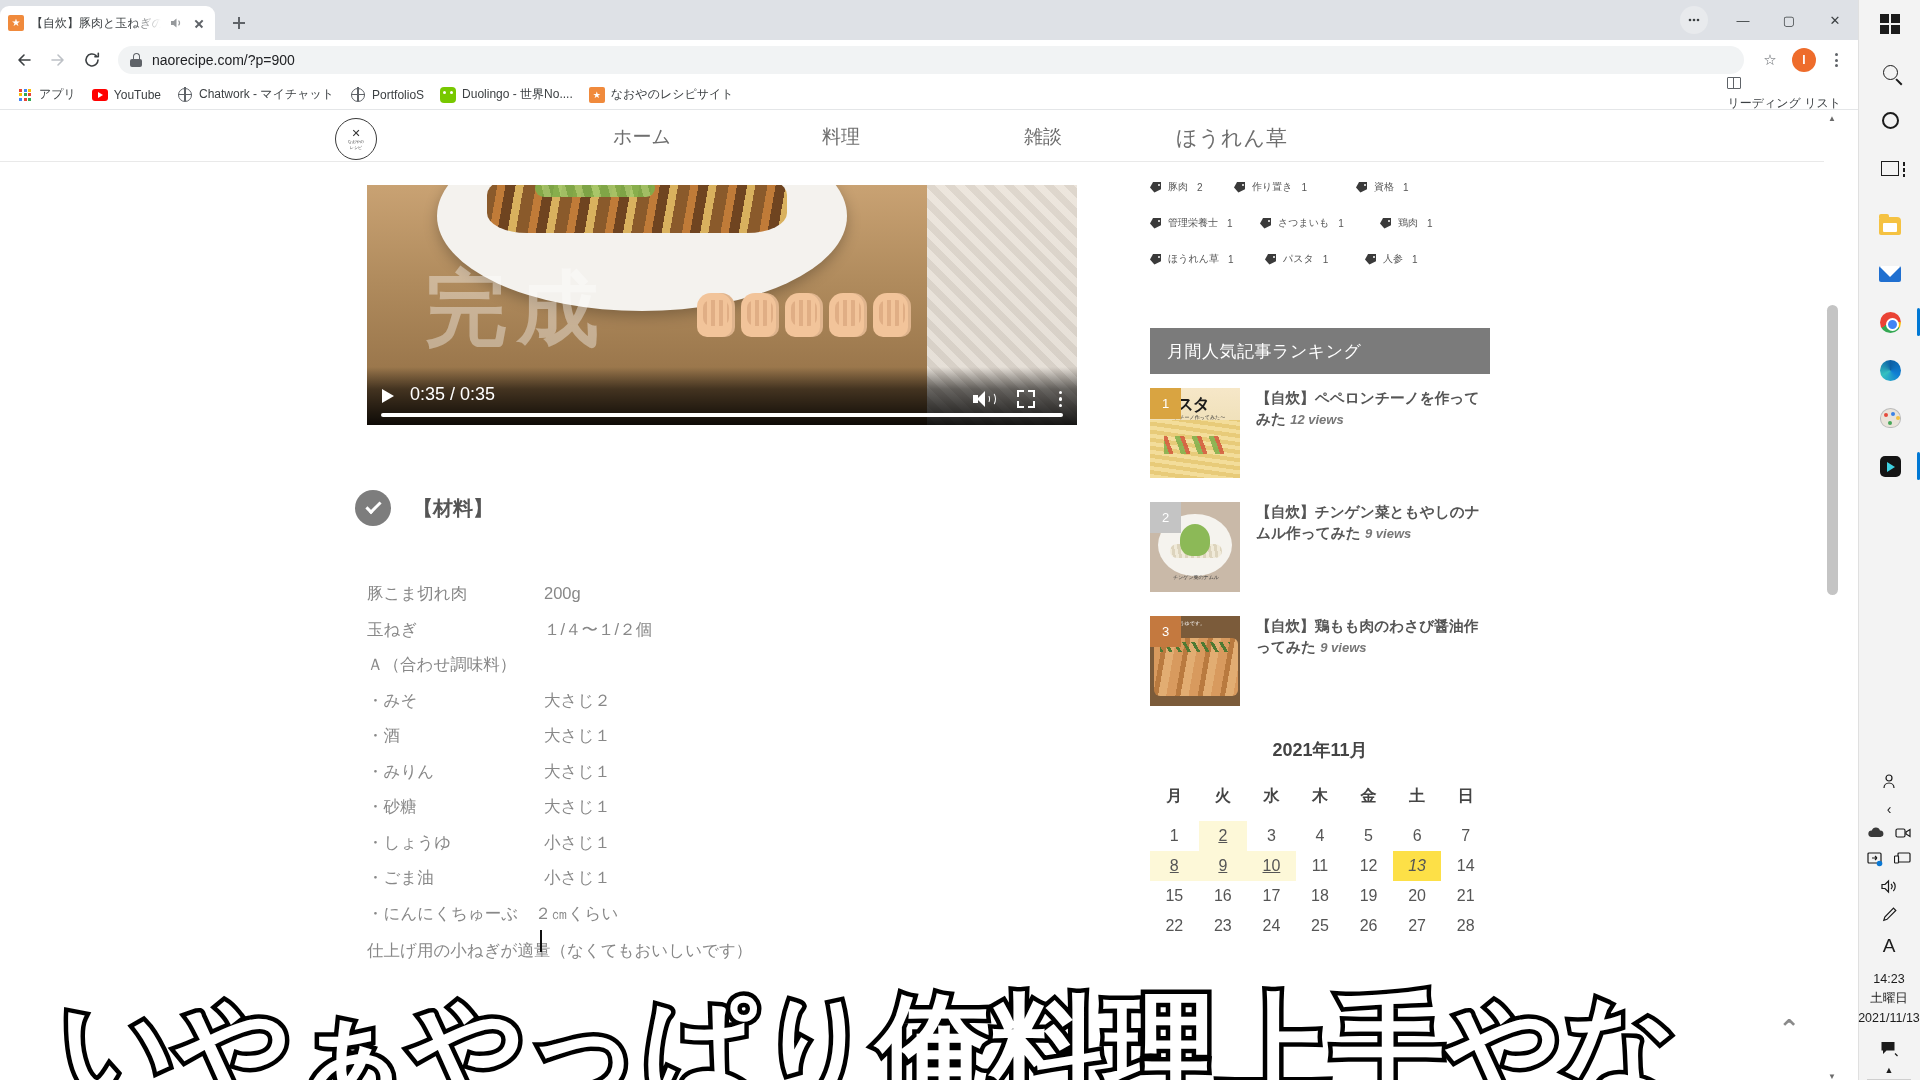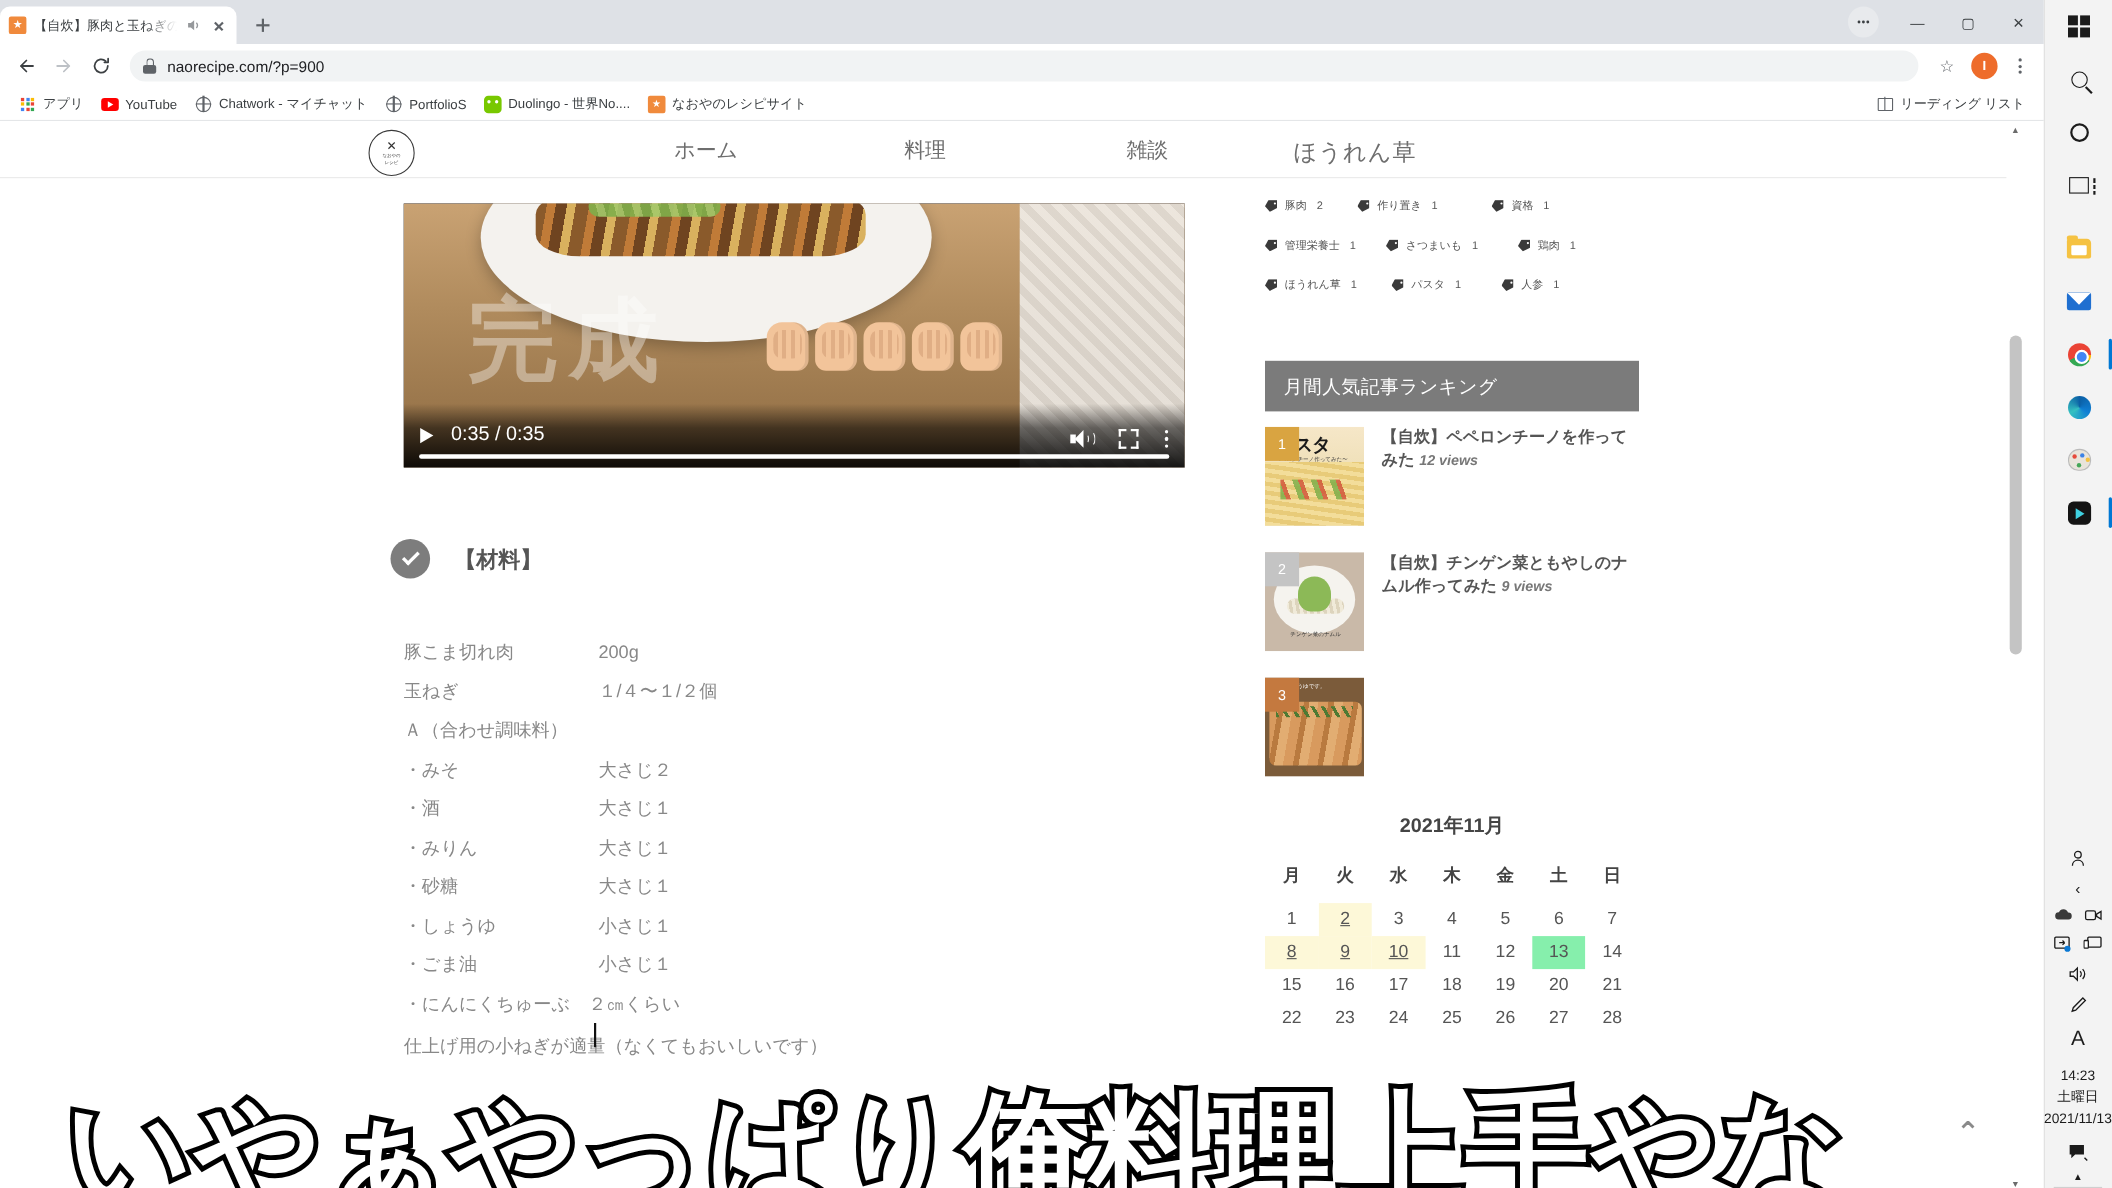--- a/index.html
+++ b/index.html
@@ -63,21 +63,21 @@
   .grid-ico i { display:block; width:3px;height:3px; }
   .globe { width:14px;height:14px;border:1.4px solid #5f6368;border-radius:50%;position:relative; }
   .globe:before{content:"";position:absolute;left:5.3px;top:-1.4px;width:1.4px;height:14px;background:#5f6368;}
   .globe:after{content:"";position:absolute;left:-1.4px;top:5.3px;width:14px;height:1.4px;background:#5f6368;}
   .yt { width:17px;height:12px;background:#ff0000;border-radius:3px;position:relative; }
   .yt:after{content:"";position:absolute;left:6.5px;top:3px;border-left:5px solid #fff;border-top:3px solid transparent;border-bottom:3px solid transparent;}
   .duo { width:16px;height:16px;background:#78c800;border-radius:4px;position:relative; }
   .duo:before,.duo:after{content:"";position:absolute;top:4px;width:3.4px;height:3.4px;background:#fff;border-radius:50%;}
   .duo:before{left:3px;} .duo:after{right:3px;}
   .fav-orange{background:#f08a3c;color:#fff;font-size:9px;}
-  .readlist { margin-left:auto; display:flex; align-items:center; gap:6px; padding:4px 7px; white-space:nowrap; }
+  .readlist { margin-left:auto; display:flex; align-items:flex-start; gap:6px; padding:4px 7px; white-space:nowrap;flex-direction:column; }
   .readlist-ico{width:14px;height:12px;border:1.4px solid #5f6368;border-radius:1px;position:relative;}
   .readlist-ico:before{content:"";position:absolute;left:4.6px;top:-1.4px;width:1.4px;height:12px;background:#5f6368;}
 
   
   .page { position:relative; height:975px; background:#fff; overflow:hidden; }
   .page-inner { position:relative; width:1840px; height:975px; }
 
   
   .site-nav { position:absolute; left:0; top:0; width:1840px; height:52px; background:#fff; border-bottom:1px solid #e9e9e9; }
   .logo { position:absolute; left:335px; top:8px; width:42px; height:42px; border-radius:50%; border:1.5px solid #3a3a3a;
@@ -187,21 +187,21 @@
   .th-chk .herb{position:absolute;left:10px;top:26px;width:70px;height:10px;
      background:repeating-linear-gradient(60deg,#4e7a33 0 3px,transparent 3px 8px);}
   .th-chk .cap{position:absolute;left:4px;top:4px;font-size:5px;color:#fff;}
 
   .cal { margin-top:32px; }
   .cal-title { text-align:center; font-size:18px; font-weight:700; color:#444; margin-bottom:18px; }
   table.cal-t { width:100%; border-collapse:collapse; }
   table.cal-t th { font-size:16px; font-weight:700; color:#444; padding:6px 0 14px; text-align:center; }
   table.cal-t td { font-size:16px; color:#555; text-align:center; padding:6px 0; font-weight:300; }
   td.hl { background:#fdf8d8; }
-  td.hl2 { background:#86efac; }
+  td.hl2 { background:#fde047;font-style:italic; }
   td.lnk { text-decoration:underline; color:#444; }
 
   
   .subtitle { position:absolute; left:0; top:880px; width:1740px; text-align:center;
      font-size:112px; font-weight:900; color:#fff; line-height:1;
      -webkit-text-stroke:9px #000; paint-order:stroke fill; letter-spacing:2px;
      font-family:"DejaVu Sans","Liberation Sans",sans-serif; }
 
   
   .pg-scroll { position:absolute; right:0; top:0; width:16px; height:975px; background:#fff; }
@@ -561,20 +561,21 @@
 
         <div class="rank-item">
           <div class="rank-thumb">
             <div class="th-chk">
               <span class="meat"></span>
                   <span class="herb"></span>
               <span class="cap">鶏わさしょうゆです。</span>
             </div>
             <span class="rank-badge" style="background:#c4793f">3</span>
           </div>
+          <div class="rank-title"><span>【自炊】鶏もも肉のわさび醤油作ってみた</span> <span class="rank-views">9 views</span></div>
         </div>
       </div>
 
       <div class="cal">
         <div class="cal-title">2021年11月</div>
         <table class="cal-t">
           <thead>
             <tr>
               <th>月</th>
               <th>火</th>

